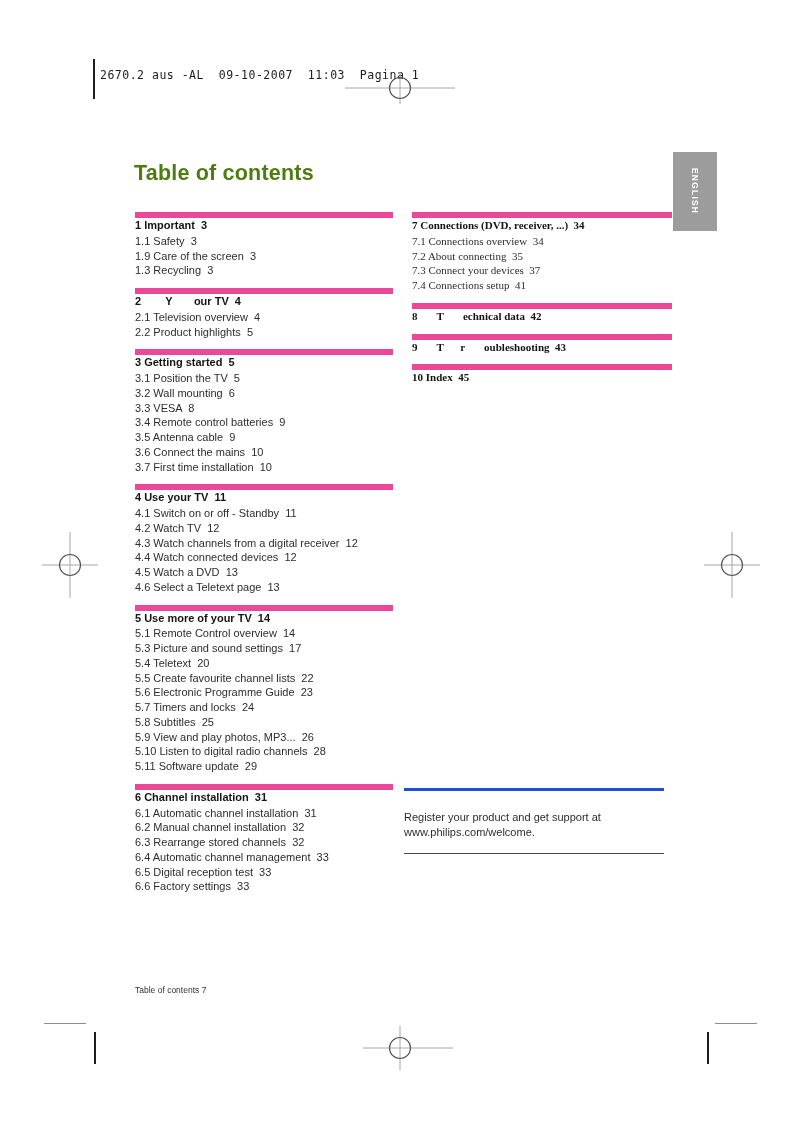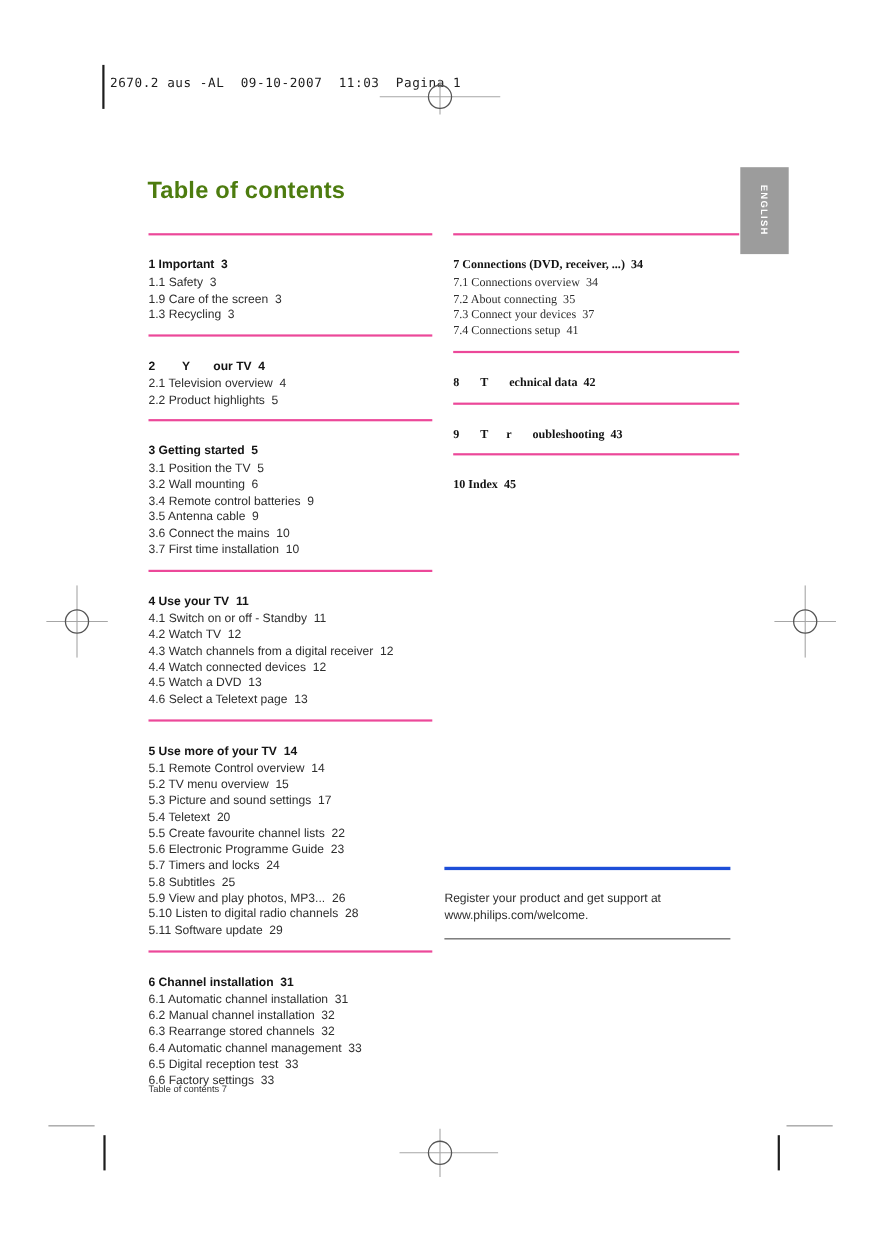--- a/index.html
+++ b/index.html
@@ -34,21 +34,21 @@
     display:flex; align-items:center; justify-content:center;
     writing-mode:vertical-rl;
     color:#ffffff; font-size:8.5px; font-weight:bold;
     letter-spacing:1.2px;
   }
 
   .toc-col { position:absolute; top:212px; }
   #toc-left-column  { left:135px; width:258px; }
   #toc-right-column { left:412px; width:260px;font-family:Liberation Serif, serif; }
 
-  .toc-section { border-top:2px solid #ec4899; padding-top:20px; margin-bottom:10px; }
+  .toc-section { border-top:6px solid #ec4899; padding-top:0; margin-bottom:10px; }
   .toc-heading {
     font-weight:bold; font-size:11px; line-height:14.75px;
     color:#141414; white-space:pre-wrap; margin-bottom:1px;
   }
   .toc-item {
     font-size:11px; line-height:14.75px;
     color:#2d2d2d; white-space:pre-wrap;
   }
 
   #register-note {
@@ -94,38 +94,38 @@
     </div>
     <div class="toc-section">
       <div class="toc-heading">2        Y       our TV  4</div>
       <div class="toc-item">2.1 Television overview  4</div>
       <div class="toc-item">2.2 Product highlights  5</div>
     </div>
     <div class="toc-section">
       <div class="toc-heading">3 Getting started  5</div>
       <div class="toc-item">3.1 Position the TV  5</div>
       <div class="toc-item">3.2 Wall mounting  6</div>
+      <div class="toc-item">3.3 VESA  8</div>
       <div class="toc-item">3.4 Remote control batteries  9</div>
       <div class="toc-item">3.5 Antenna cable  9</div>
       <div class="toc-item">3.6 Connect the mains  10</div>
       <div class="toc-item">3.7 First time installation  10</div>
     </div>
     <div class="toc-section">
       <div class="toc-heading">4 Use your TV  11</div>
       <div class="toc-item">4.1 Switch on or off - Standby  11</div>
       <div class="toc-item">4.2 Watch TV  12</div>
       <div class="toc-item">4.3 Watch channels from a digital receiver  12</div>
       <div class="toc-item">4.4 Watch connected devices  12</div>
       <div class="toc-item">4.5 Watch a DVD  13</div>
       <div class="toc-item">4.6 Select a Teletext page  13</div>
     </div>
     <div class="toc-section">
       <div class="toc-heading">5 Use more of your TV  14</div>
       <div class="toc-item">5.1 Remote Control overview  14</div>
-      <div class="toc-item">5.2 TV menu overview  15</div>
       <div class="toc-item">5.3 Picture and sound settings  17</div>
       <div class="toc-item">5.4 Teletext  20</div>
       <div class="toc-item">5.5 Create favourite channel lists  22</div>
       <div class="toc-item">5.6 Electronic Programme Guide  23</div>
       <div class="toc-item">5.7 Timers and locks  24</div>
       <div class="toc-item">5.8 Subtitles  25</div>
       <div class="toc-item">5.9 View and play photos, MP3...  26</div>
       <div class="toc-item">5.10 Listen to digital radio channels  28</div>
       <div class="toc-item">5.11 Software update  29</div>
     </div>

